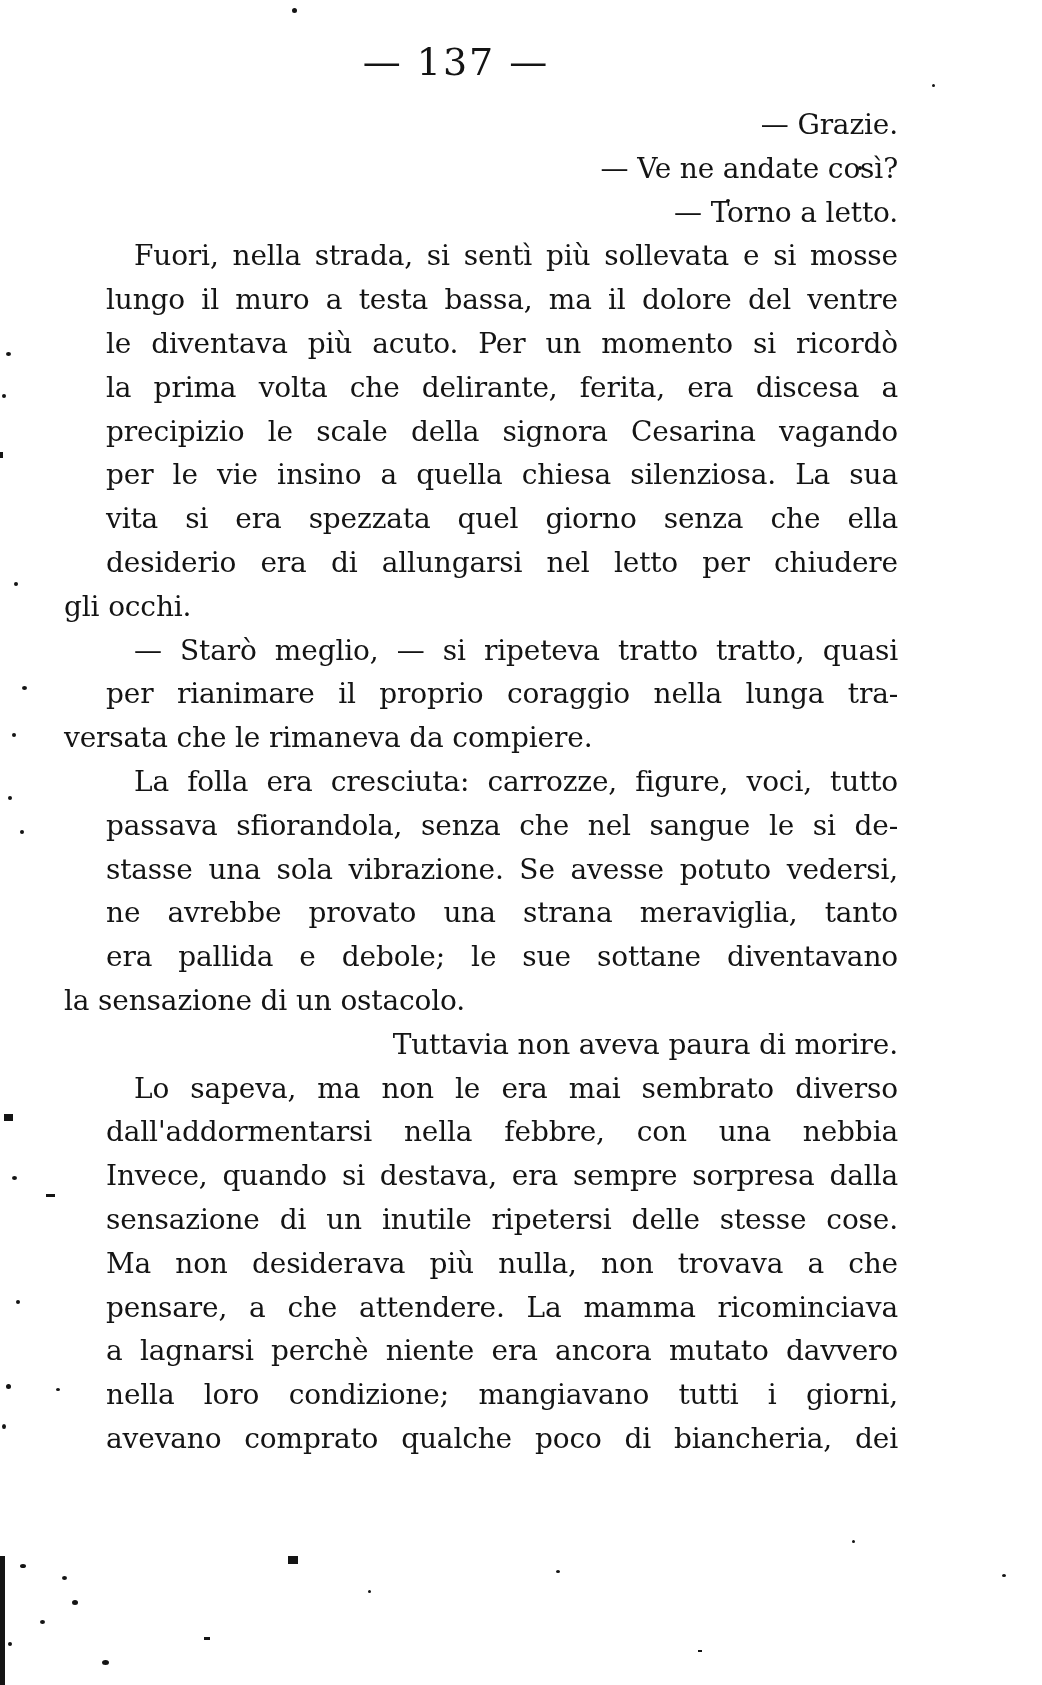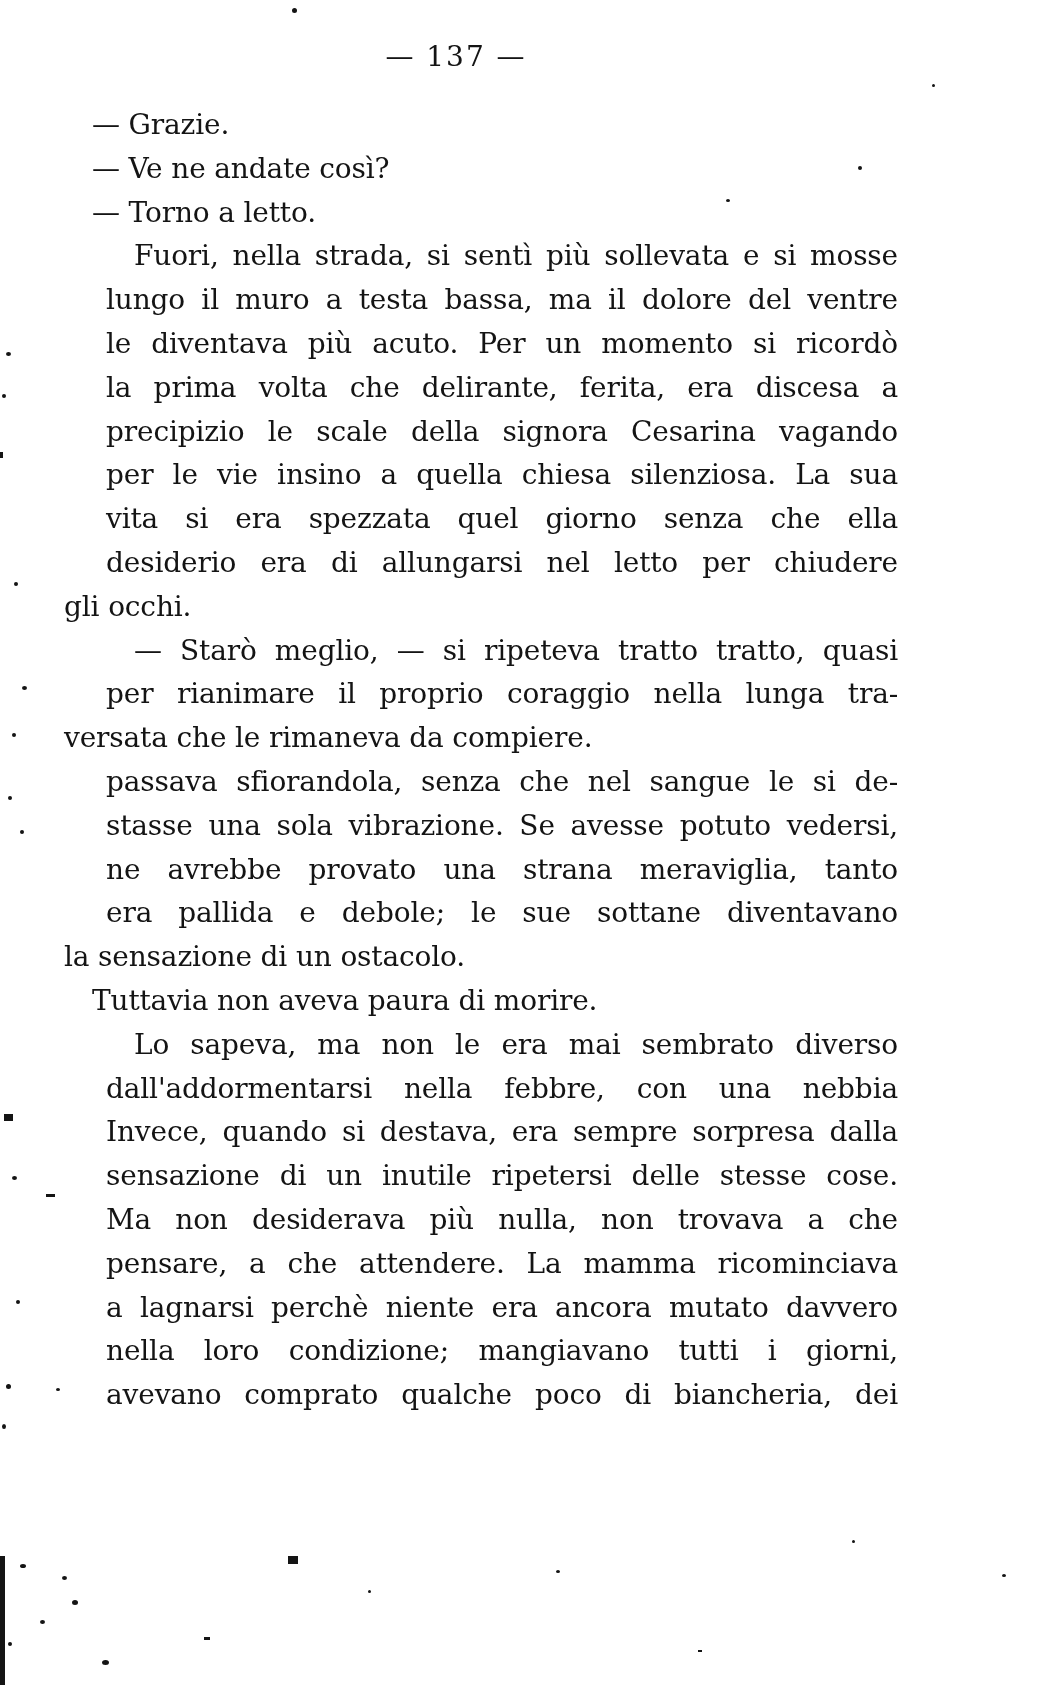--- a/index.html
+++ b/index.html
@@ -11,21 +11,21 @@
     overflow: hidden;
     font-family: "DejaVu Serif", serif;
     color: #141414;
   }
   .page-number {
     position: absolute;
     top: 40px;
     left: 0;
     width: 912px;
     text-align: center;
-    font-size: 28px;
+    font-size: 38px;
     letter-spacing: 2px;
     white-space: nowrap;
   }
   .text-block {
     position: absolute;
     top: 103px;
     left: 64px;
     width: 834px;
   }
   .line {
@@ -36,21 +36,21 @@
     white-space: nowrap;
     text-align: left;
   }
   .line.fill {
     white-space: normal;
     text-align: justify;
     text-align-last: justify;
     text-justify: inter-word;
     margin-left: 42px;
   }
-  .line.indent { padding-left: 28px; }
+  .line.indent { padding-left: 28px; text-align: right; }
   .noise span {
     position: absolute;
     background: #141414;
     display: block;
   }
   .noise span.round { border-radius: 50%; }
 </style>
 </head>
 <body>
 
@@ -66,20 +66,21 @@
       <div class="line fill">le diventava più acuto. Per un momento si ricordò</div>
       <div class="line fill">la prima volta che delirante, ferita, era discesa a</div>
       <div class="line fill">precipizio le scale della signora Cesarina vagando</div>
       <div class="line fill">per le vie insino a quella chiesa silenziosa. La sua</div>
       <div class="line fill">vita si era spezzata quel giorno senza che ella</div>
       <div class="line fill">desiderio era di allungarsi nel letto per chiudere</div>
       <div class="line">gli occhi.</div>
       <div class="line indent fill">— Starò meglio, — si ripeteva tratto tratto, quasi</div>
       <div class="line fill">per rianimare il proprio coraggio nella lunga tra-</div>
       <div class="line">versata che le rimaneva da compiere.</div>
+      <div class="line indent fill">La folla era cresciuta: carrozze, figure, voci, tutto</div>
       <div class="line fill">passava sfiorandola, senza che nel sangue le si de-</div>
       <div class="line fill">stasse una sola vibrazione. Se avesse potuto vedersi,</div>
       <div class="line fill">ne avrebbe provato una strana meraviglia, tanto</div>
       <div class="line fill">era pallida e debole; le sue sottane diventavano</div>
       <div class="line">la sensazione di un ostacolo.</div>
       <div class="line indent">Tuttavia non aveva paura di morire.</div>
       <div class="line indent fill">Lo sapeva, ma non le era mai sembrato diverso</div>
       <div class="line fill">dall'addormentarsi nella febbre, con una nebbia</div>
       <div class="line fill">Invece, quando si destava, era sempre sorpresa dalla</div>
       <div class="line fill">sensazione di un inutile ripetersi delle stesse cose.</div>

